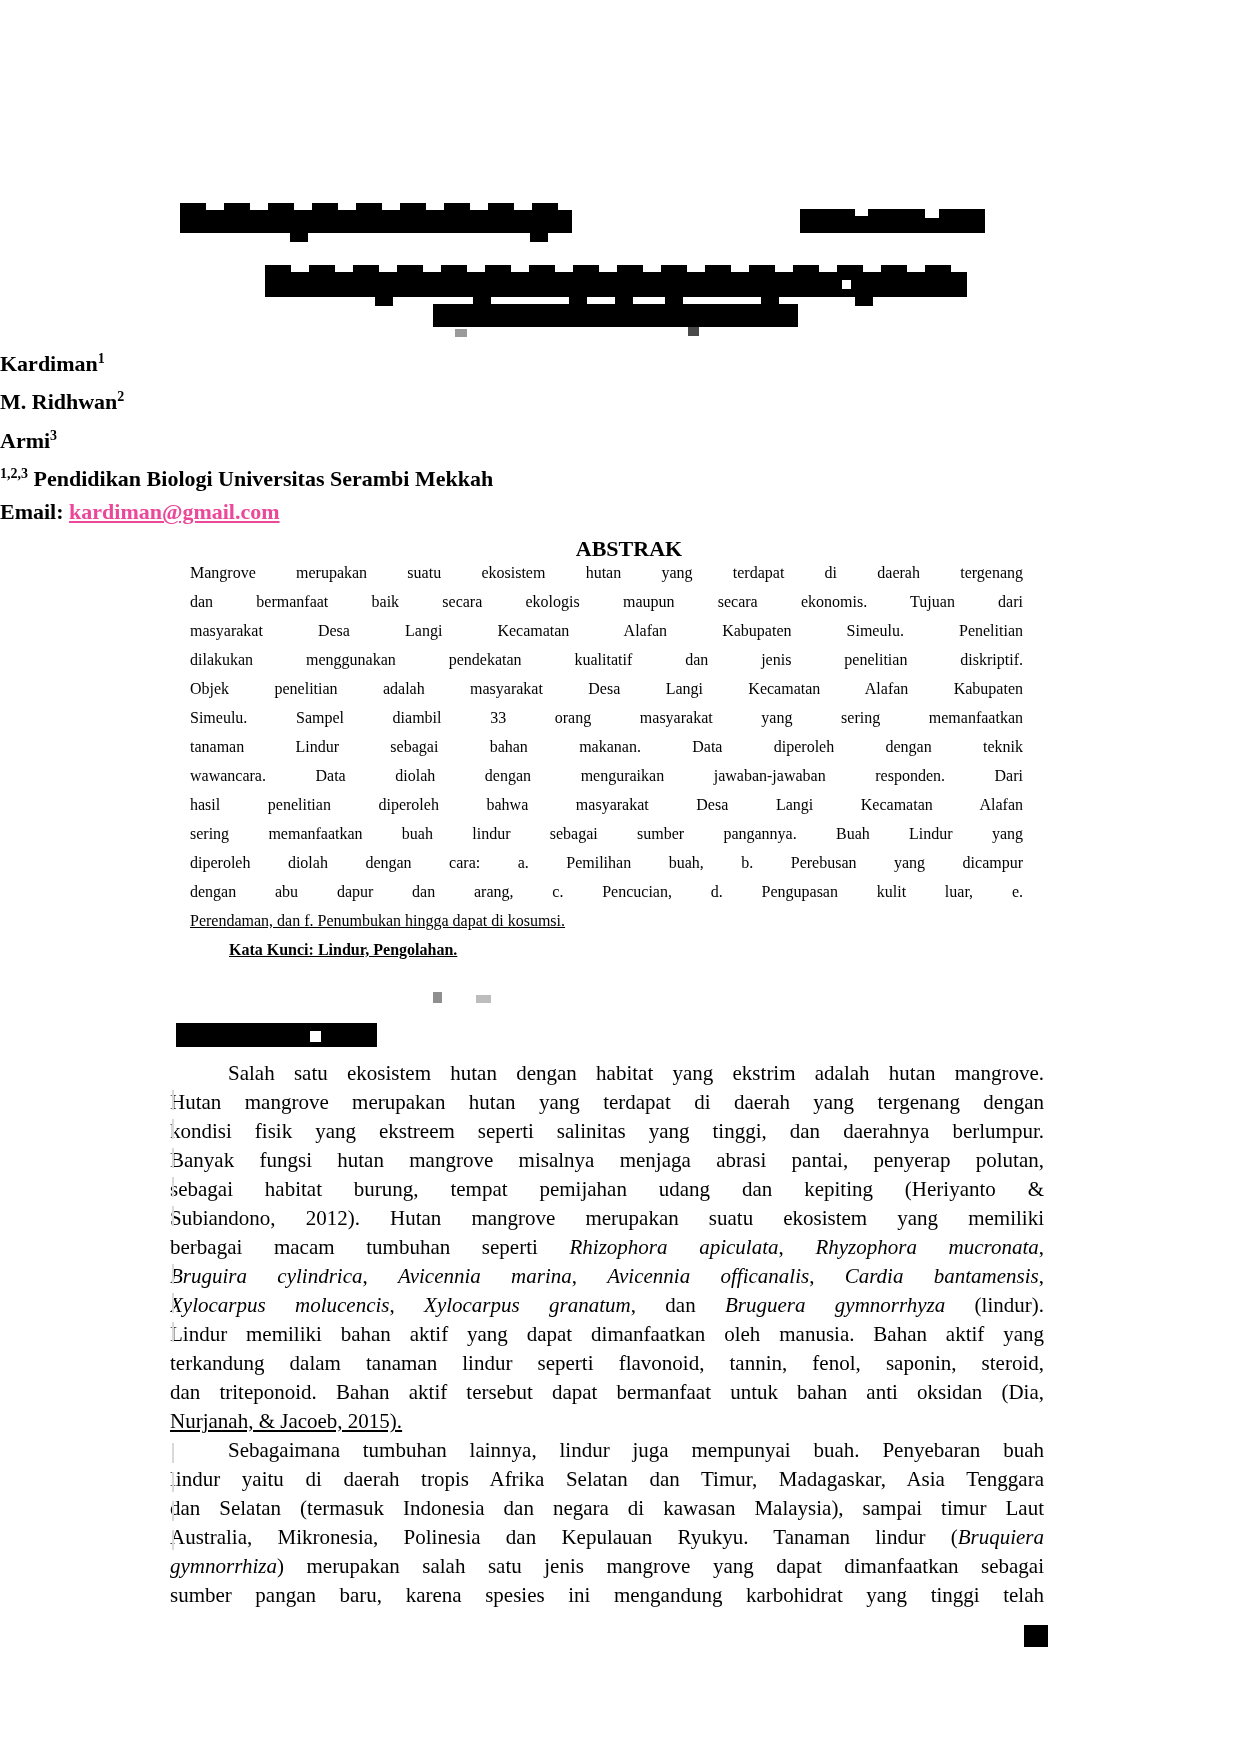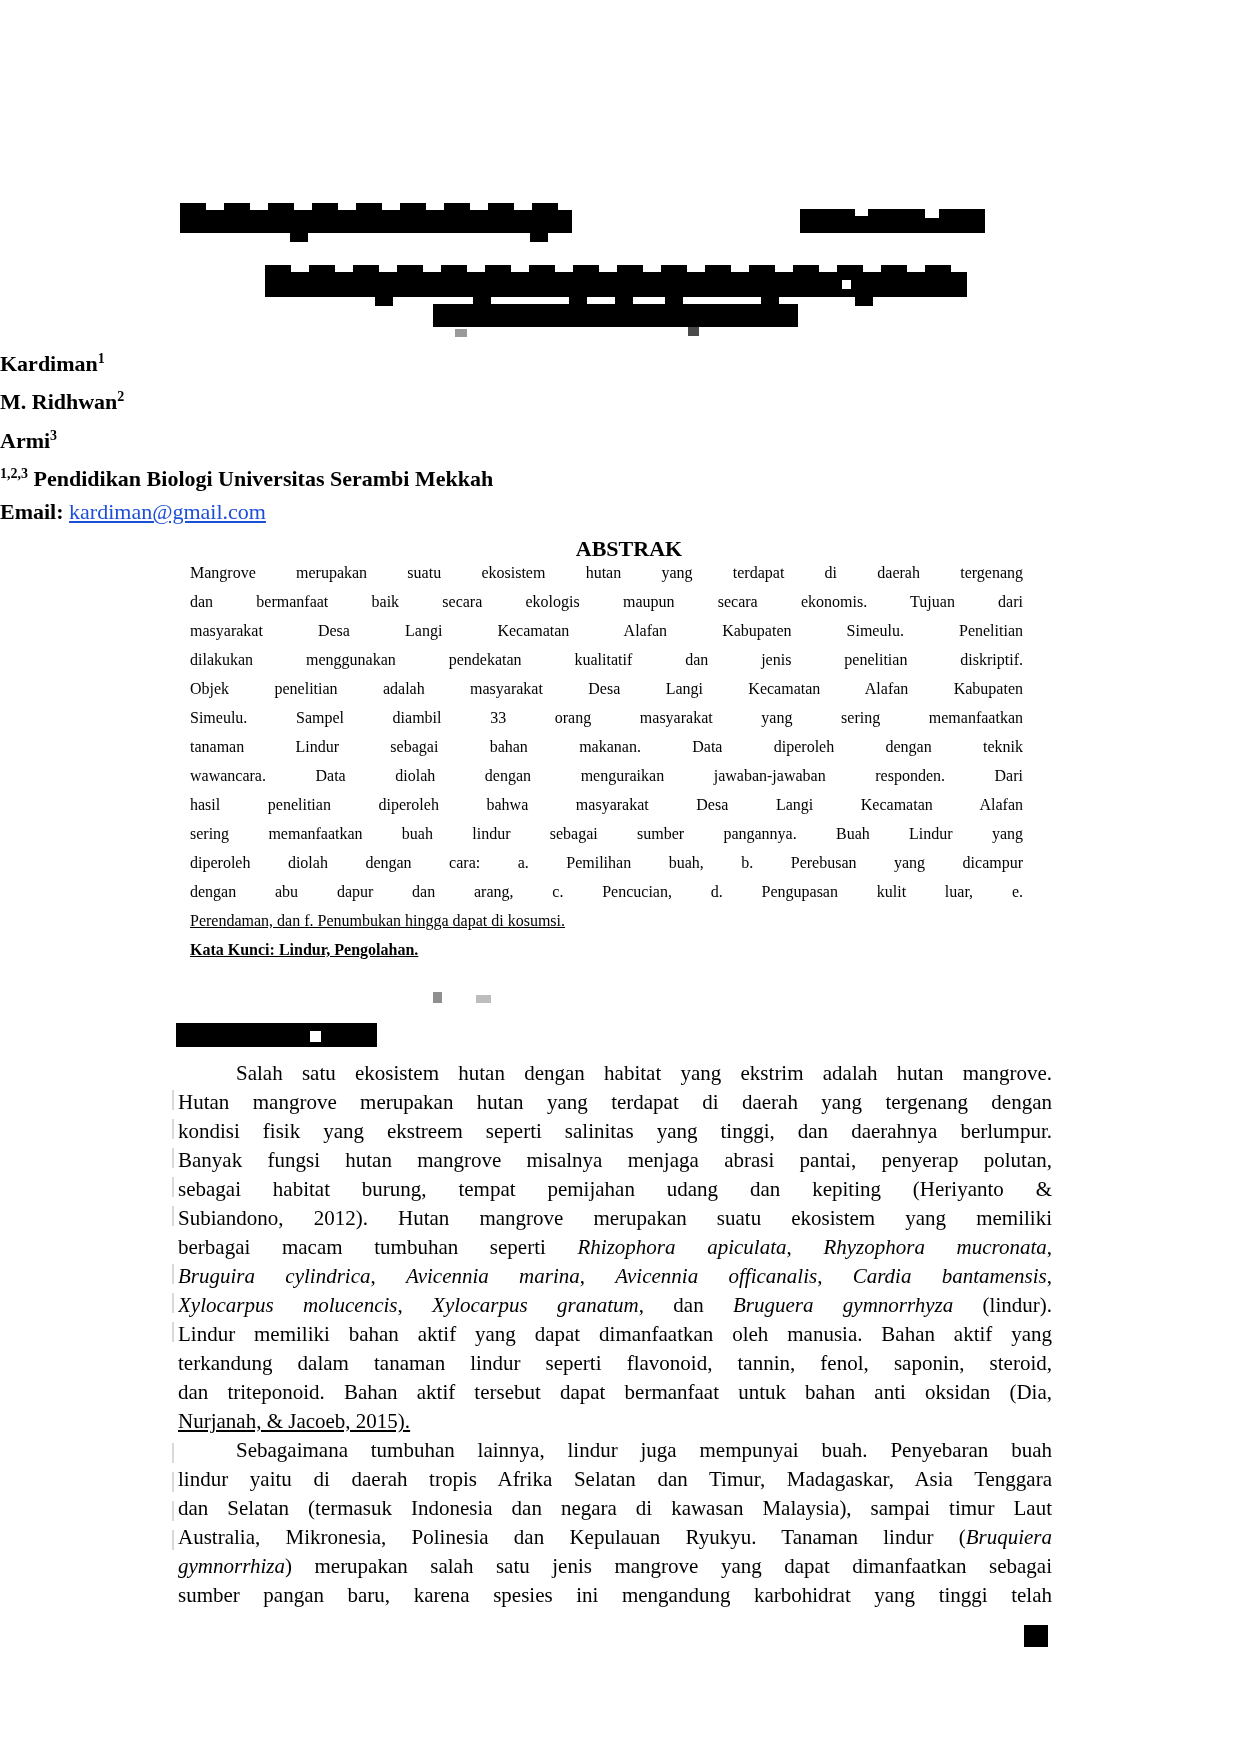--- a/index.html
+++ b/index.html
@@ -19,37 +19,37 @@
         background:repeating-linear-gradient(90deg,#000 0 26px,transparent 26px 44px);}
   .rbot{position:absolute;left:0;right:0;bottom:-9px;height:10px;
         background:repeating-linear-gradient(90deg,transparent 0 110px,#000 110px 128px,transparent 128px 240px);}
   .notch{position:absolute;background:#fff;}
   
   .authors{
     position:absolute;top:342px;left:0;right:0;
     font-weight:bold;font-size:22px;line-height:33px;
   }
   .authors sup{font-size:14px;}
-  .email-link{color:#1d4ed8;text-decoration:underline;font-weight:normal;}
+  .email-link{color:#ec4899;text-decoration:underline;font-weight:bold;}
   
   .abstract-heading{
     position:absolute;top:536px;left:0;right:0;
     text-align:center;font-weight:bold;font-size:22px;margin-left:18px;
   }
   .abstract{position:absolute;top:558px;left:190px;width:833px;font-size:16px;}
-  .bodytext{position:absolute;top:1059px;left:178px;width:874px;font-size:21px;}
+  .bodytext{position:absolute;top:1059px;left:170px;width:874px;font-size:21px;}
   .tline{
     height:29px;line-height:29px;
     text-align:justify;text-align-last:justify;-moz-text-align-last:justify;
     overflow:hidden;white-space:normal;
   }
   .tline.nofull{text-align-last:left;text-decoration:underline;-moz-text-align-last:left;}
   .tline.indent{text-indent:58px;}
   .it{font-style:italic;}
-  .bd{font-weight:bold;}
+  .bd{font-weight:bold;margin-left:39px;}
   
   .artifact{position:absolute;}
   .margin-dash{position:absolute;width:2px;height:20px;background:#d9d9d9;}
   .corner-mark{position:absolute;background:#000;}
 </style>
 </head>
 <body>
 
 <div class="page">
 

